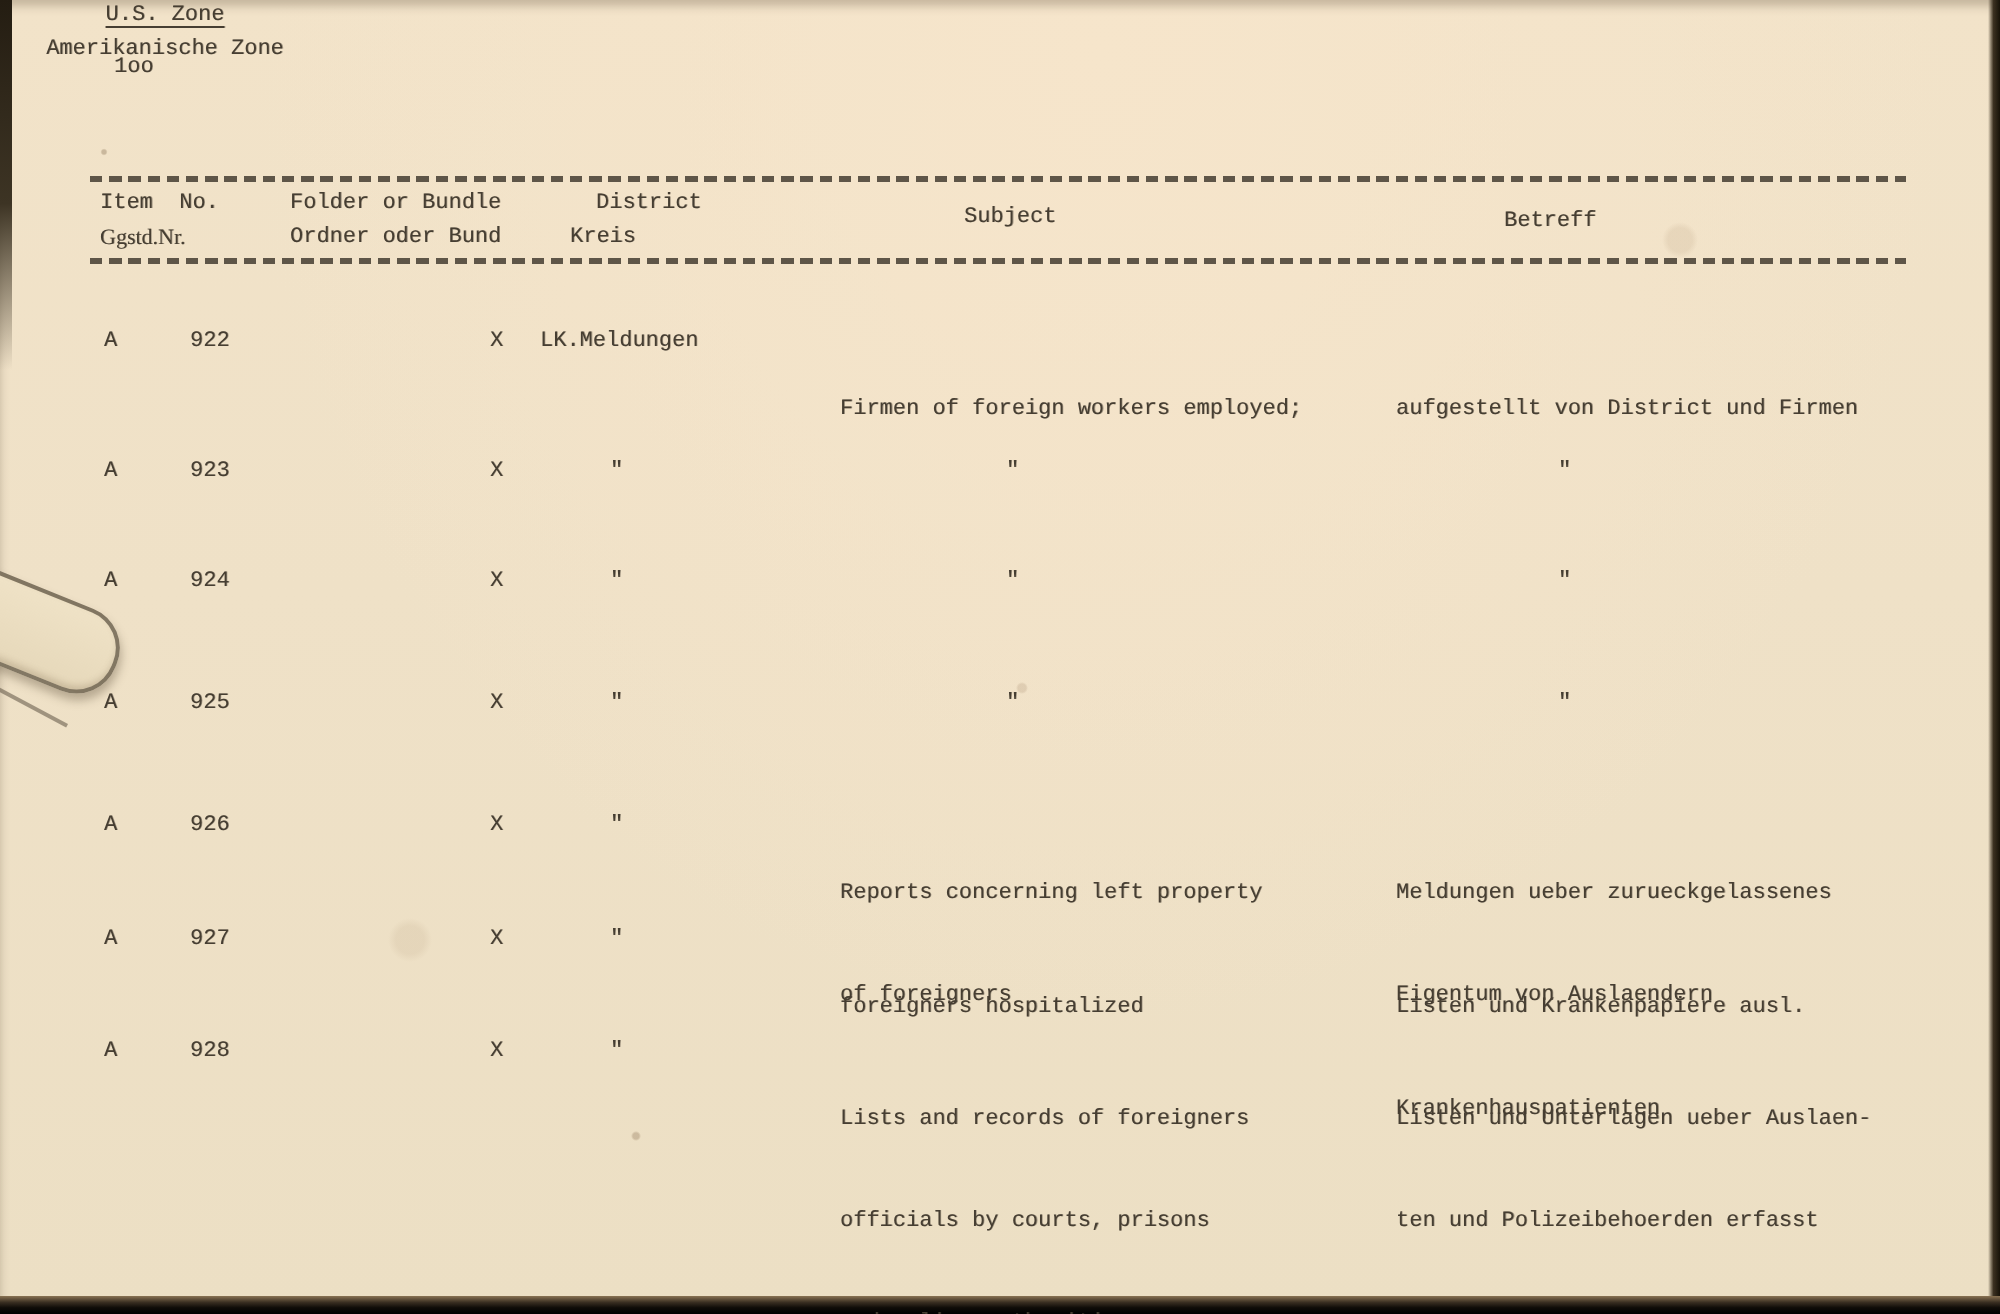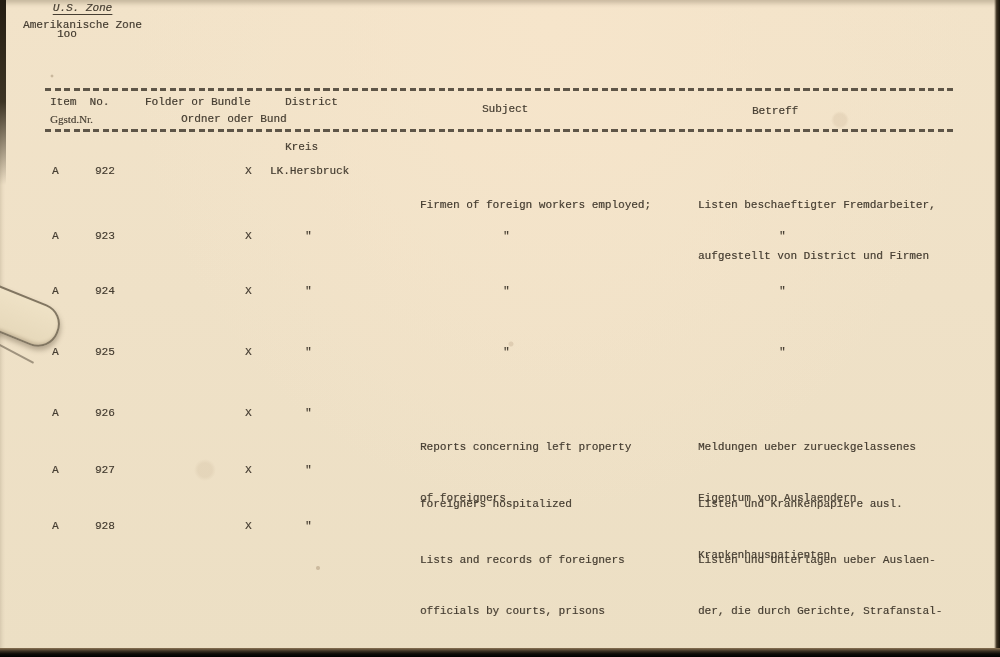--- a/index.html
+++ b/index.html
@@ -18,35 +18,35 @@
       radial-gradient(circle at 205px 470px, rgba(150,120,85,.10) 0 7px, transparent 11px),
       radial-gradient(ellipse at 55% 4%, #f6e5cb 0%, rgba(246,229,203,0) 55%),
       linear-gradient(180deg,#f2e3c9 0%, #efe1c7 45%, #ecdfc4 100%);
     box-shadow: inset 0 3px 5px rgba(60,45,25,.25);
   }
   .txt{position:absolute;white-space:pre;line-height:17px;
        text-shadow:.4px 0 0 rgba(70,62,50,.45);}
   
   .page-no{left:57px;top:26px;}
   .title{left:400px;top:23px;width:165px;text-align:center;}
-  .title .t1{text-decoration:underline;text-underline-offset:2.5px;font-style:italic;}
+  .title .t1{text-decoration:underline;text-underline-offset:2.5px;}
   
   .rule{
     position:absolute;left:45px;width:908px;height:2.6px;
     background:repeating-linear-gradient(90deg,#4a4236 0 6.2px,rgba(0,0,0,0) 6.2px 9.6px);
     opacity:.88;
   }
   .rule-1{top:88px;}
   .rule-2{top:129px;}
   
   .thead .line{position:absolute;white-space:pre;line-height:17px;
        text-shadow:.4px 0 0 rgba(70,62,50,.45);}
   .h-c1a{left:50px;top:94px;} .h-c1b{left:50px;top:111px;font-family:Liberation Serif, serif;}
-  .h-c2a{left:145px;top:94px;} .h-c2b{left:145px;top:111px;margin-left:36px;}
-  .h-c3a{left:285px;top:94px;} .h-c3b{left:285px;top:111px;margin-top:28px;}
+  .h-c2a{left:145px;top:94px;} .h-c2b{left:145px;top:111px;}
+  .h-c3a{left:298px;top:94px;} .h-c3b{left:285px;top:111px;}
   .h-c4{left:482px;top:101px;}
   .h-c5{left:752px;top:103px;}
   
   .row{position:absolute;left:0;width:1000px;height:17px;}
   .cell{position:absolute;top:0;white-space:pre;line-height:17px;
         text-shadow:.4px 0 0 rgba(70,62,50,.45);}
   .c-item{left:52px;}
   .c-no{left:95px;}
   .c-x{left:245px;}
   .c-district{left:270px;}
@@ -98,26 +98,25 @@
     <div class="line h-c3b">Kreis</div>
     <div class="line h-c4">Subject</div>
     <div class="line h-c5">Betreff</div>
   </div>
   <div class="rule rule-2"></div>
 
   <div class="row" style="top:163px">
     <span class="cell c-item">A</span>
     <span class="cell c-no">922</span>
     <span class="cell c-x">X</span>
-    <span class="cell c-district">LK.Hersbruck</span>
+    <span class="cell c-district">LK.Meldungen</span>
     <div class="cell c-subject">
       <div>Firmen of foreign workers employed;</div>
     </div>
     <div class="cell c-betreff">
-      <div>Listen beschaeftigter Fremdarbeiter,</div>
       <div>aufgestellt von District und Firmen</div>
     </div>
   </div>
 
   <div class="row" style="top:228px">
     <span class="cell c-item">A</span>
     <span class="cell c-no">923</span>
     <span class="cell c-x">X</span>
     <span class="cell c-district--ditto" style="position:absolute">"</span>
     <span class="cell c-subject--ditto">"</span>
@@ -176,19 +175,18 @@
     <span class="cell c-no">928</span>
     <span class="cell c-x">X</span>
     <span class="cell c-district--ditto" style="position:absolute">"</span>
     <div class="cell c-subject">
       <div>Lists and records of foreigners</div>
       <div>officials by courts, prisons</div>
       <div>and police authorities</div>
     </div>
     <div class="cell c-betreff">
       <div>Listen und Unterlagen ueber Auslaen-</div>
-      <div>der, die durch Gerichte, Strafanstal-</div>
       <div>ten und Polizeibehoerden erfasst</div>
       
     </div>
   </div>
 
 </div>
 
 </body></html>

